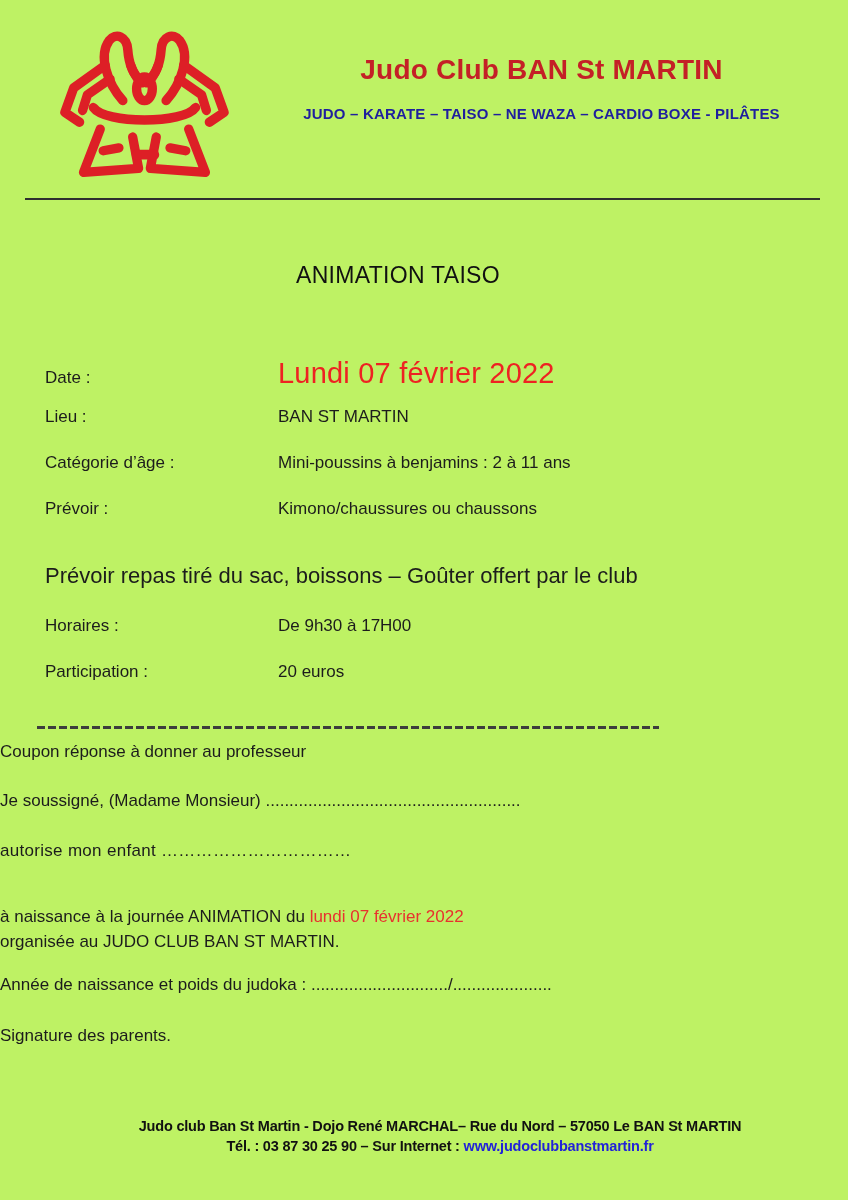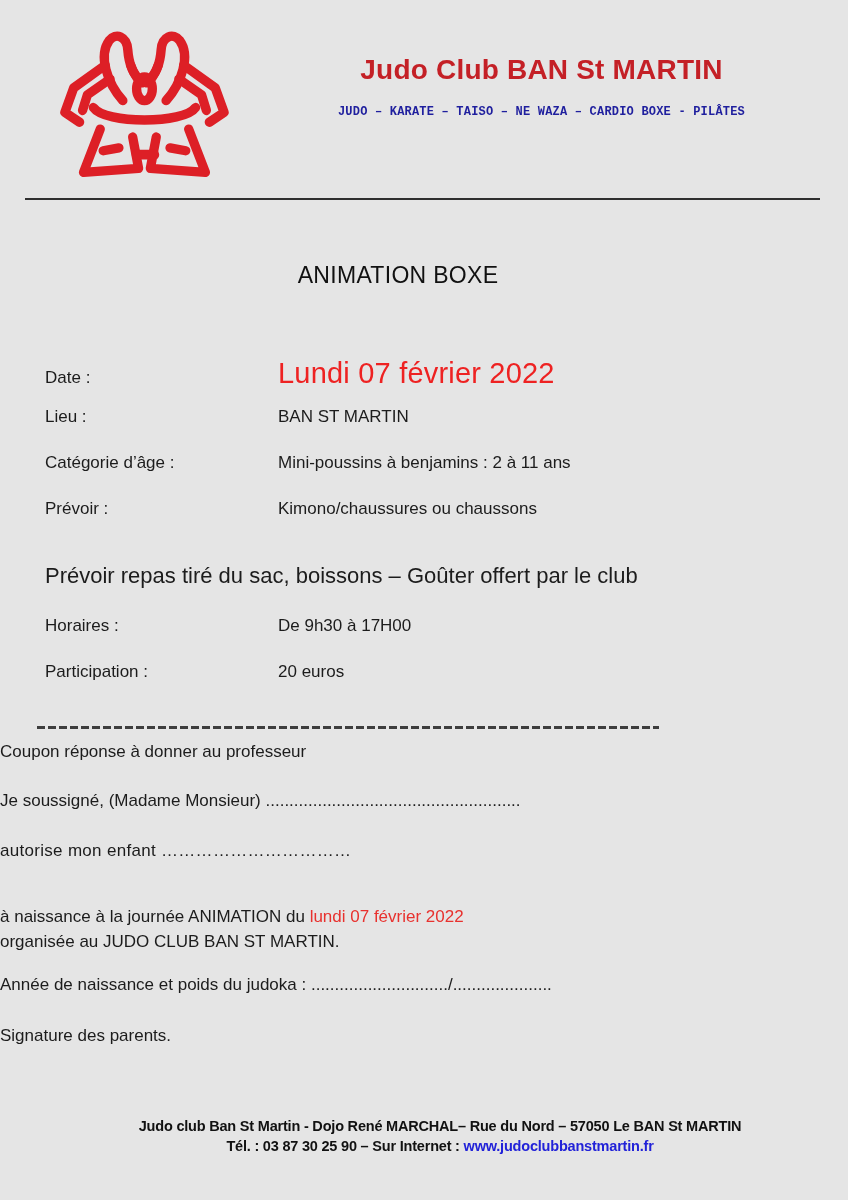--- a/index.html
+++ b/index.html
@@ -1,36 +1,35 @@
 <!DOCTYPE html>
 <html><head>
 <meta charset="utf-8">
 <style>
   html,body{margin:0;padding:0;background:#fff;}
   .page{
     position:relative;
     width:848px;height:1200px;
-    background:#e5e5e5;
+    background:#bef264;
     font-family:"Liberation Sans","DejaVu Sans",sans-serif;
     color:#1c1c1c;
     overflow:hidden;
   }
   
   .header{display:flex;padding:22px 20px 0 30px;}
   .logo-box{width:225px;height:172px;flex:0 0 auto;}
   .logo-box svg{width:100%;height:100%;}
   .header-text{flex:1;text-align:center;padding-top:32px;}
   .club-name{
     font-size:28px;font-weight:bold;color:#c42026;
     letter-spacing:0.2px;
   }
   .activities{
-    margin-top:19px;font-size:12px;font-weight:bold;color:#1f1f9e;
+    margin-top:19px;font-size:15px;font-weight:bold;color:#1f1f9e;
     letter-spacing:0.2px;
-    font-family:Liberation Mono, monospace;
   }
   .header-rule{
     margin:4px 28px 0 25px;height:0;
     border-top:2px solid #2f2f2f;
   }
   
   .doc-title{
     margin-top:62px;text-align:center;padding-right:52px;
     font-size:23px;letter-spacing:0.3px;color:#111;
   }
@@ -100,21 +99,21 @@
         </g>
       </svg>
     </div>
     <div class="header-text">
       <div class="club-name">Judo Club BAN St MARTIN</div>
       <div class="activities">JUDO – KARATE – TAISO – NE WAZA – CARDIO BOXE - PILÂTES</div>
     </div>
   </div>
   <div class="header-rule"></div>
 
-  <div class="doc-title">ANIMATION BOXE</div>
+  <div class="doc-title">ANIMATION TAISO</div>
 
   <div class="details">
     <div class="row row-date">
       <span class="label">Date :</span>
       <span class="value">Lundi 07 février 2022</span>
     </div>
     <div class="row">
       <span class="label">Lieu :</span>
       <span class="value">BAN ST MARTIN</span>
     </div>

